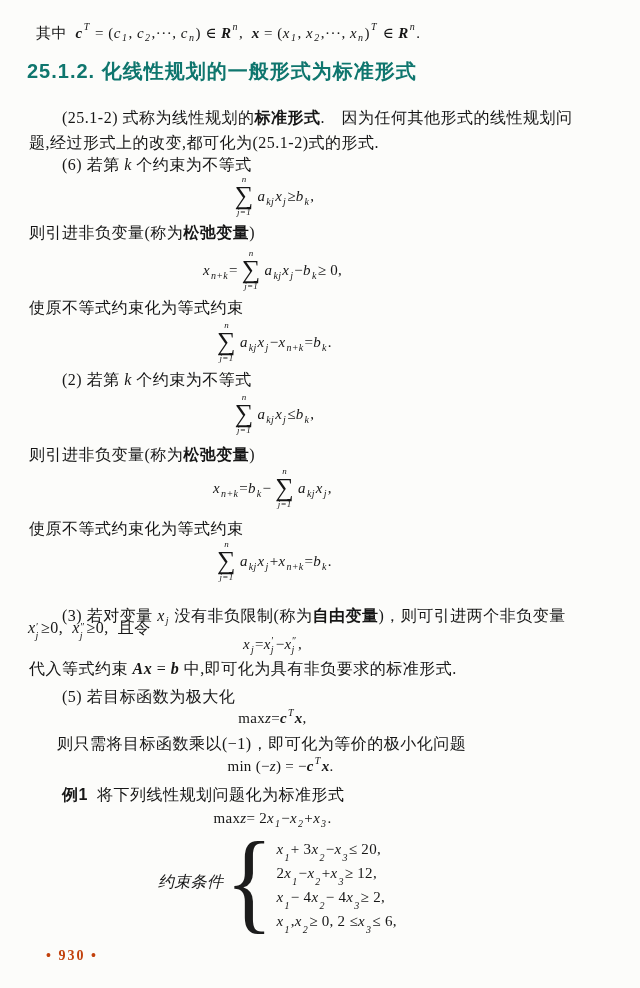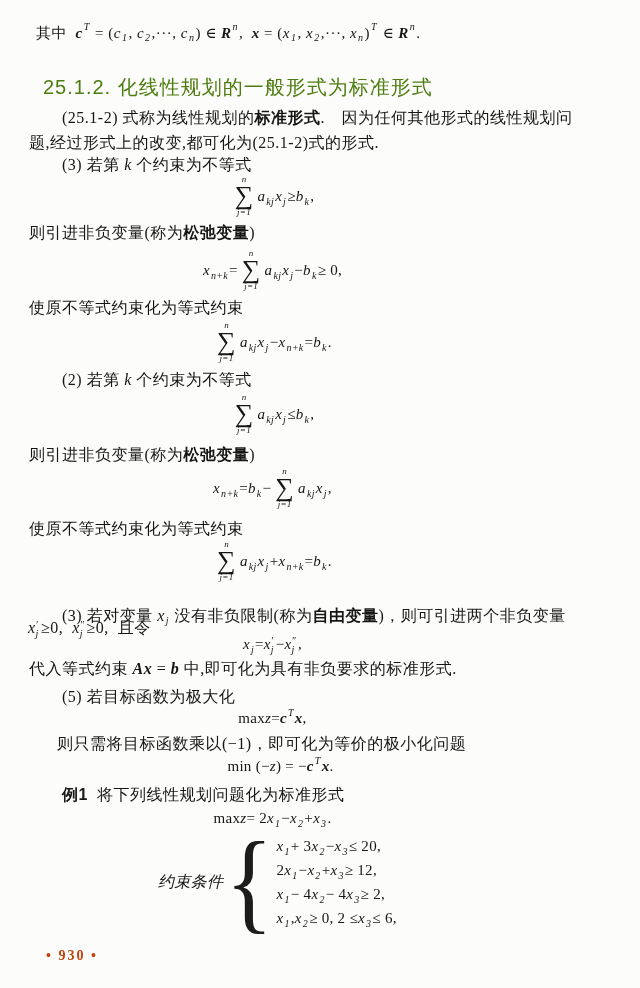--- a/index.html
+++ b/index.html
@@ -12,31 +12,31 @@
     position:relative;width:640px;height:988px;overflow:hidden;
     background:#fcfcfa;color:#161616;
   }
   
   .line{
     position:absolute;font-size:16px;line-height:22px;
     letter-spacing:0.5px;white-space:pre;
   }
   .line span{white-space:pre;}
   
-  .fx{display:flex;align-items:center;}
+  .fx{display:flex;align-items:flex-end;}
   .fc{
     position:absolute;left:0;width:545px;height:48px;
     display:flex;align-items:center;justify-content:center;
     font-size:15px;letter-spacing:0.3px;
   }
   .fc.small{height:22px;}
   .heading{
-    position:absolute;margin:16px;
+    position:absolute;margin:0;
     font-family:"Liberation Sans","DejaVu Sans",sans-serif;
-    font-weight:400;font-size:20px;letter-spacing:1px;color:#4d7c0f;
+    font-weight:700;font-size:20px;letter-spacing:1px;color:#0f766e;
   }
   
   .r{font-style:normal;}
   .v{font-style:italic;}
   .bv{font-style:italic;font-weight:700;}
   .b{font-weight:700;font-family:"Liberation Sans","DejaVu Sans",sans-serif;}
   .sb{font-size:10px;font-style:italic;position:relative;top:5px;margin:0 1px;}
   .sp{font-size:10px;font-style:italic;position:relative;top:-6px;margin:0 1px;}
   .ss{
     display:inline-flex;flex-direction:column;align-items:flex-start;
@@ -71,21 +71,21 @@
 
 <div class="page">
 
   <div class="line fx" style="top:22px;left:36px;font-size:15px;"><span class="r">其中  </span><span class="bv">c</span><span class="sp">T</span><span class="r"> = (</span><span class="v">c</span><span class="sb">1</span><span class="r">, </span><span class="v">c</span><span class="sb">2</span><span class="r">,···, </span><span class="v">c</span><span class="sb">n</span><span class="r">) ∈ </span><span class="bv">R</span><span class="sp">n</span><span class="r">,  </span><span class="bv">x</span><span class="r"> = (</span><span class="v">x</span><span class="sb">1</span><span class="r">, </span><span class="v">x</span><span class="sb">2</span><span class="r">,···, </span><span class="v">x</span><span class="sb">n</span><span class="r">)</span><span class="sp">T</span><span class="r"> ∈ </span><span class="bv">R</span><span class="sp">n</span><span class="r">.</span></div>
 
   <h2 class="heading" style="top:58px;left:27px;">25.1.2. 化线性规划的一般形式为标准形式</h2>
 
   <div class="line fx" style="top:107px;left:62px;"><span class="r">(25.1-2) 式称为线性规划的</span><span class="b">标准形式</span><span class="r">.　因为任何其他形式的线性规划问</span></div>
   <div class="line" style="top:132px;left:29px;">题,经过形式上的改变,都可化为(25.1-2)式的形式.</div>
 
-  <div class="line fx" style="top:154px;left:62px;"><span class="r">(3) 若第 </span><span class="v">k</span><span class="r"> 个约束为不等式</span></div>
+  <div class="line fx" style="top:154px;left:62px;"><span class="r">(6) 若第 </span><span class="v">k</span><span class="r"> 个约束为不等式</span></div>
 
   <div class="fc" style="top:172px;">
       <span class="sum">
         <span class="lim">n</span>
         <span class="sig">∑</span>
         <span class="lim">j=1</span>
       </span>
       <span class="v">a</span>
       <span class="sb">kj</span>
       <span class="v">x</span>

